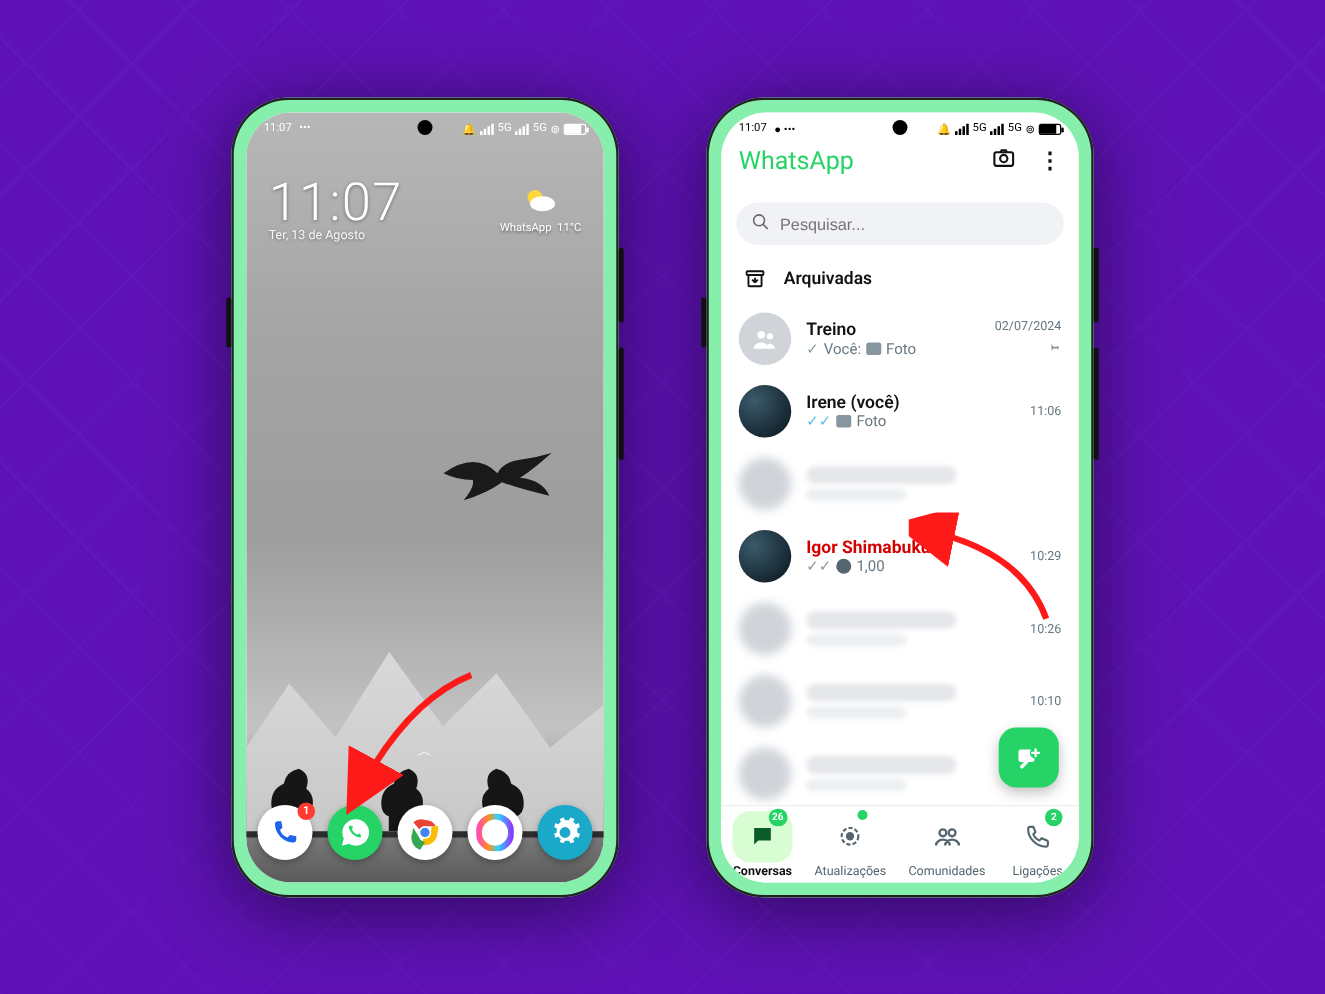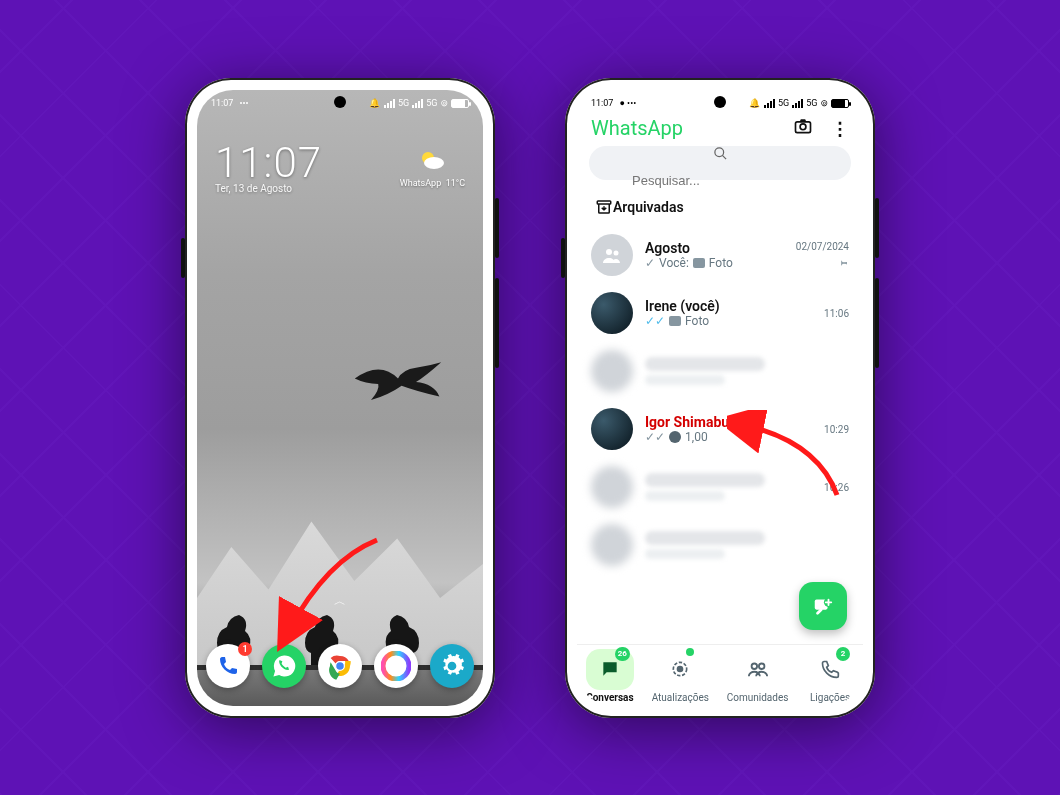--- a/index.html
+++ b/index.html
@@ -12,21 +12,21 @@
   }
   
   .bg-pattern { position:absolute; inset:0; opacity:.12; pointer-events:none;
     background-image:
       repeating-linear-gradient(45deg, #7a33d6 0 2px, transparent 2px 60px),
       repeating-linear-gradient(-45deg, #7a33d6 0 2px, transparent 2px 60px);
   }
 
   .phone {
     position: absolute; width: 310px; height: 640px;
-    border-radius: 46px; background: #ffffff;
+    border-radius: 46px; background: #86efac;
     box-shadow: 0 0 0 2px #222 inset, 0 10px 60px rgba(0,0,0,.5);
     padding: 12px;
   }
   .phone.left { left: 185px; top: 78px; }
   .phone.right { left: 565px; top: 78px; }
   .phone .side-btn { position:absolute; background:#111; width:4px; border-radius:3px; }
   .phone .side-btn.a { right:-4px; top:120px; height:60px; }
   .phone .side-btn.b { right:-4px; top:200px; height:90px; }
   .phone .side-btn.c { left:-4px; top:160px; height:40px; }
 
@@ -88,24 +88,24 @@
   .app.settings{background:#1ba9c9;}
   .badge{position:absolute;top:-2px;right:-2px;background:#ff3b30;color:#fff;
     font-size:9px;min-width:14px;height:14px;border-radius:7px;display:flex;
     align-items:center;justify-content:center;padding:0 3px;font-weight:600;}
 
   
   .wa-screen{position:absolute;inset:0;background:#fff;display:flex;flex-direction:column;}
   .wa-header{padding:8px 14px 6px 14px;display:flex;align-items:center;justify-content:space-between;}
   .wa-title{color:#25d366;font-weight:400;font-size:20px;}
   .wa-header .hicons{display:flex;gap:18px;align-items:center;color:#111;}
-  .searchbar{margin:0 12px 8px;background:#f0f2f5;border-radius:20px;height:34px;display:flex;align-items:center;padding:0 12px;gap:8px;color:#666;flex-direction:column;}
+  .searchbar{margin:16px 12px 8px;background:#f0f2f5;border-radius:20px;height:34px;display:flex;align-items:center;padding:0 12px;gap:8px;color:#666;}
   .searchbar input{border:none;background:transparent;outline:none;flex:1;font-size:13px;color:#555;}
 
-  .arch-row{display:flex;align-items:center;padding:10px 18px;font-size:14px;font-weight:600;color:#111;}
+  .arch-row{display:flex;align-items:center;gap:14px;padding:10px 18px;font-size:14px;font-weight:600;color:#111;}
   .arch-icon{width:18px;height:18px;}
 
   .chatlist{flex:1;overflow:hidden;}
   .chat-row{display:flex;align-items:center;gap:12px;padding:8px 14px;position:relative;}
   .avatar{width:42px;height:42px;border-radius:50%;background:#d0d4d9;flex-shrink:0;}
   .avatar.group{background:#d0d4d9;display:flex;align-items:center;justify-content:center;color:#fff;}
   .avatar.img{background:radial-gradient(circle at 30% 30%,#3b5a6b,#08141b);} 
   .chat-main{flex:1;min-width:0;}
   .chat-name{font-size:14px;font-weight:600;color:#111;}
   .chat-sub{font-size:12px;color:#667781;display:flex;align-items:center;gap:4px;}
@@ -336,21 +336,21 @@
       <div class="chatlist" id="chatlist">
           <div class="chat-row">
             <div class="avatar group">
               <svg width="24" height="24" viewBox="0 0 24 24" fill="#fff">
                 <circle cx="9" cy="9" r="3"></circle>
                 <circle cx="16" cy="10" r="2.5"></circle>
                 <path d="M3 20c0-3 3-5 6-5s6 2 6 5M12 20c0-2 2-4 4-4s4 2 4 4"></path>
               </svg>
             </div>
             <div class="chat-main">
-              <div class="chat-name">Agosto</div>
+              <div class="chat-name">Treino</div>
               <div class="chat-sub">
                 <span class="tick grey">✓</span> 
                 <span>Você:</span> 
                 <span class="photo-chip"></span> 
                 <span>Foto</span>
               </div>
             </div>
             <div class="chat-meta">
               <span>02/07/2024</span>
               <span class="pin-icon"><svg width="12" height="12" viewBox="0 0 24 24" fill="#8696a0">
@@ -401,20 +401,32 @@
           <div class="chat-row blurred">
             <div class="avatar "></div>
             <div class="chat-main">
               <div class="chat-name"></div>
               <div class="chat-sub">  
                 <span></span>
               </div>
             </div>
             <div class="chat-meta">
               <span>10:26</span>
+            </div>
+          </div>
+          <div class="chat-row blurred">
+            <div class="avatar "></div>
+            <div class="chat-main">
+              <div class="chat-name"></div>
+              <div class="chat-sub">  
+                <span></span>
+              </div>
+            </div>
+            <div class="chat-meta">
+              <span>10:10</span>
             </div>
           </div>
           <div class="chat-row blurred">
             <div class="avatar "></div>
             <div class="chat-main">
               <div class="chat-name"></div>
               <div class="chat-sub">  
                 <span></span>
               </div>
             </div>

